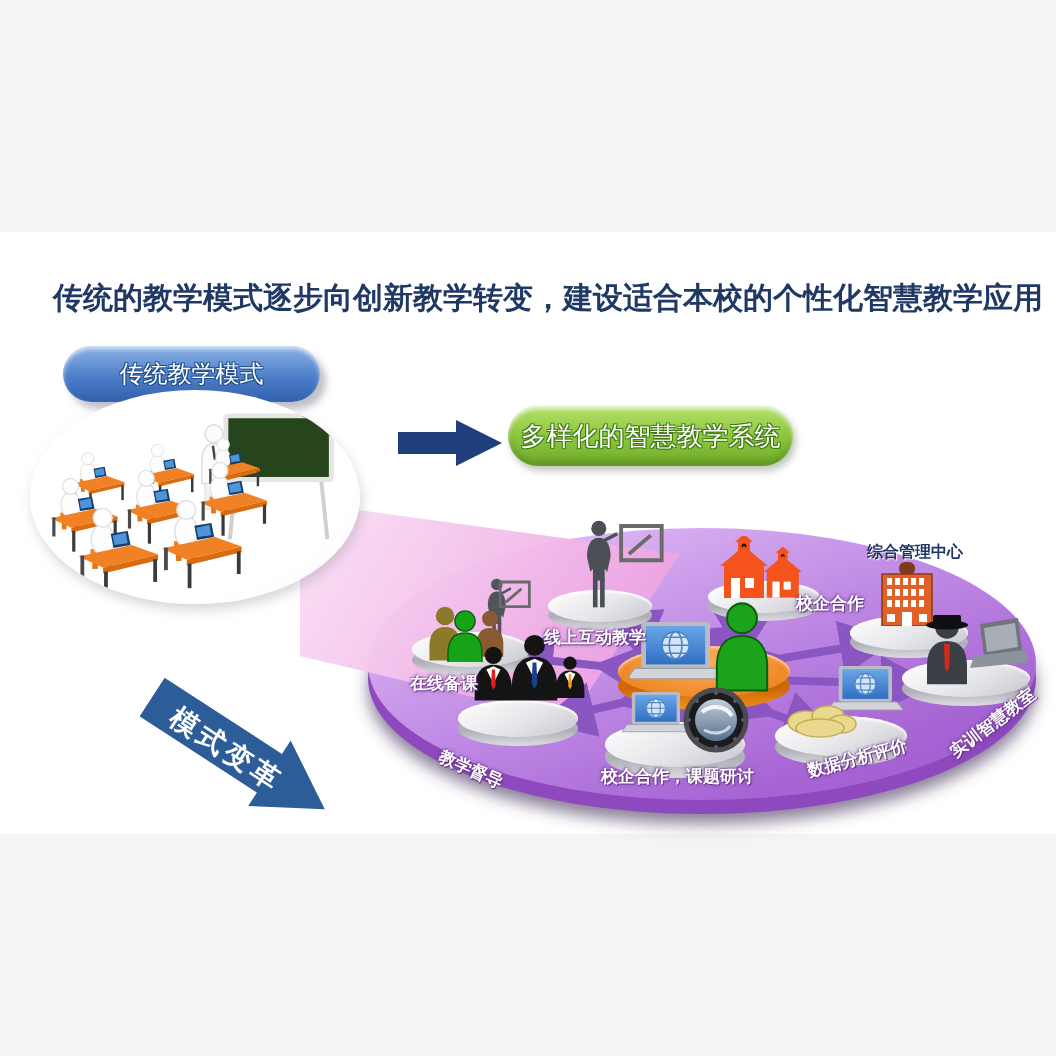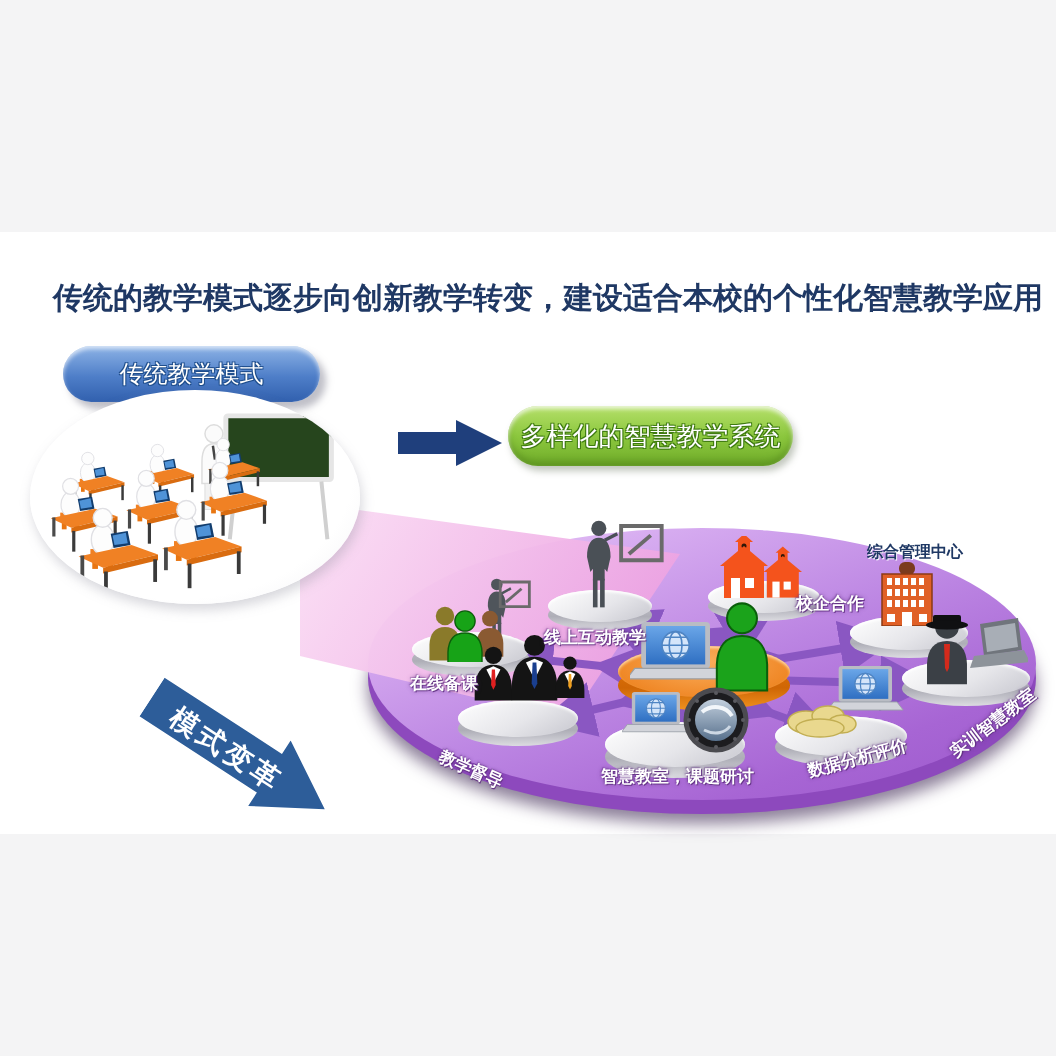--- a/index.html
+++ b/index.html
@@ -388,21 +388,21 @@
       <circle cx="0" cy="27" r="2"></circle>
         <circle cx="-19" cy="19" r="2"></circle>
         <circle cx="-27" cy="0" r="2"></circle>
         <circle cx="-19" cy="-19" r="2"></circle>
     </g>
     <circle r="21" fill="url(#gLens)"></circle>
     <path d="M-14,-8 C-4,-16 10,-14 16,-4" stroke="#f2f6fa" stroke-width="4" fill="none"></path>
     <path d="M-12,10 C0,16 10,12 14,6" stroke="#cdd8e4" stroke-width="3" fill="none"></path>
   </g>
 </svg>
-<div class="abs nlabel" style="left:601px;top:765px;">智慧教室，课题研讨</div>
+<div class="abs nlabel" style="left:601px;top:765px;">校企合作，课题研讨</div>
 
 <div class="abs disc" style="left:458px;top:700px;width:120px;height:46px;">
     <i class="d-side"></i>
     <i class="d-top"></i>
   </div>
 <svg class="abs icon-box" style="left:468px;top:632px;" width="125" height="90" viewBox="0 0 125 90">
   <g transform="translate(2,14) scale(0.78)">
     <use href="#p-suit"></use>
       <polygon points="28,30 32,30 33,50 30,56 27,50" fill="#e02020"></polygon>
   </g>

